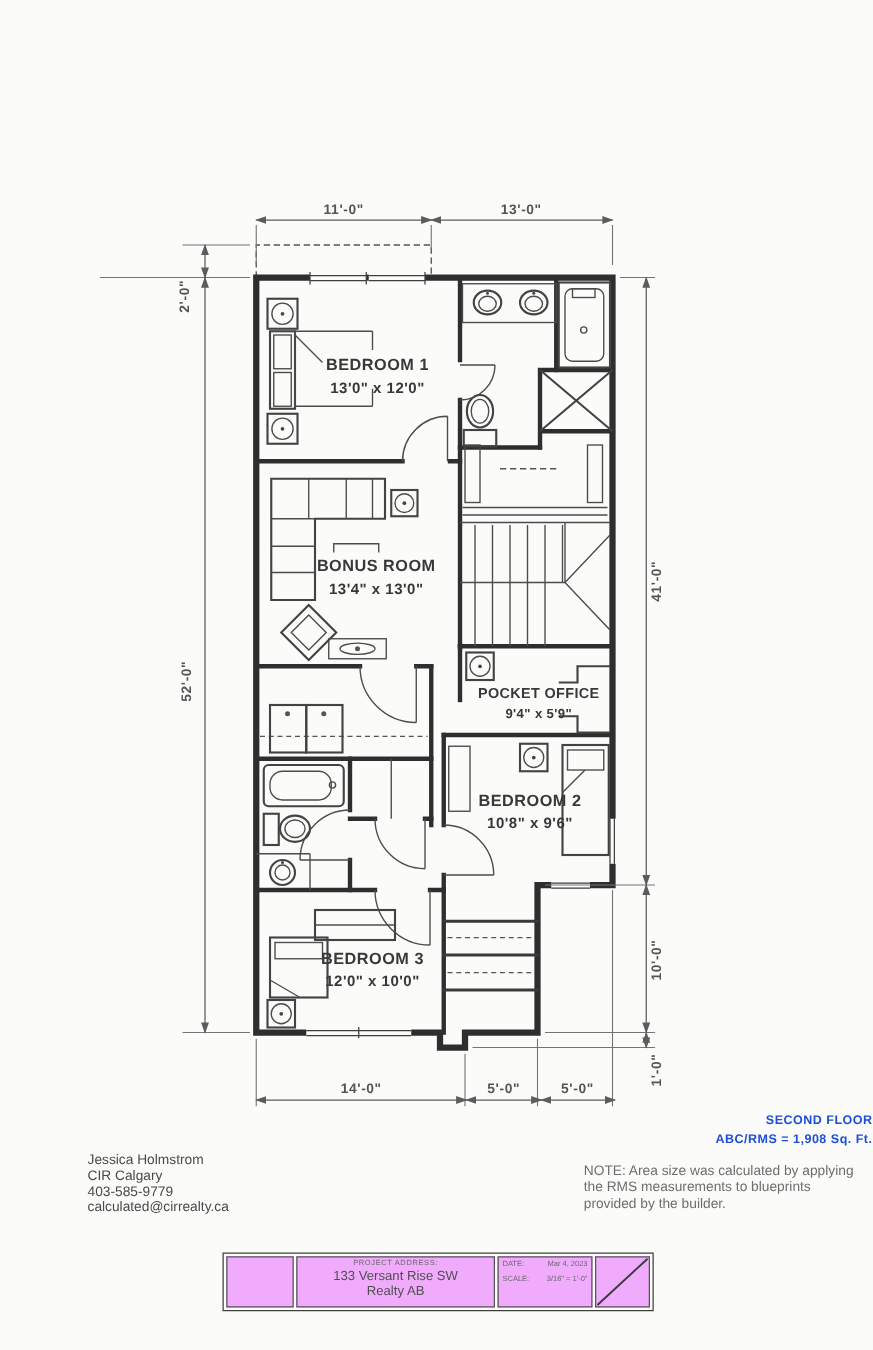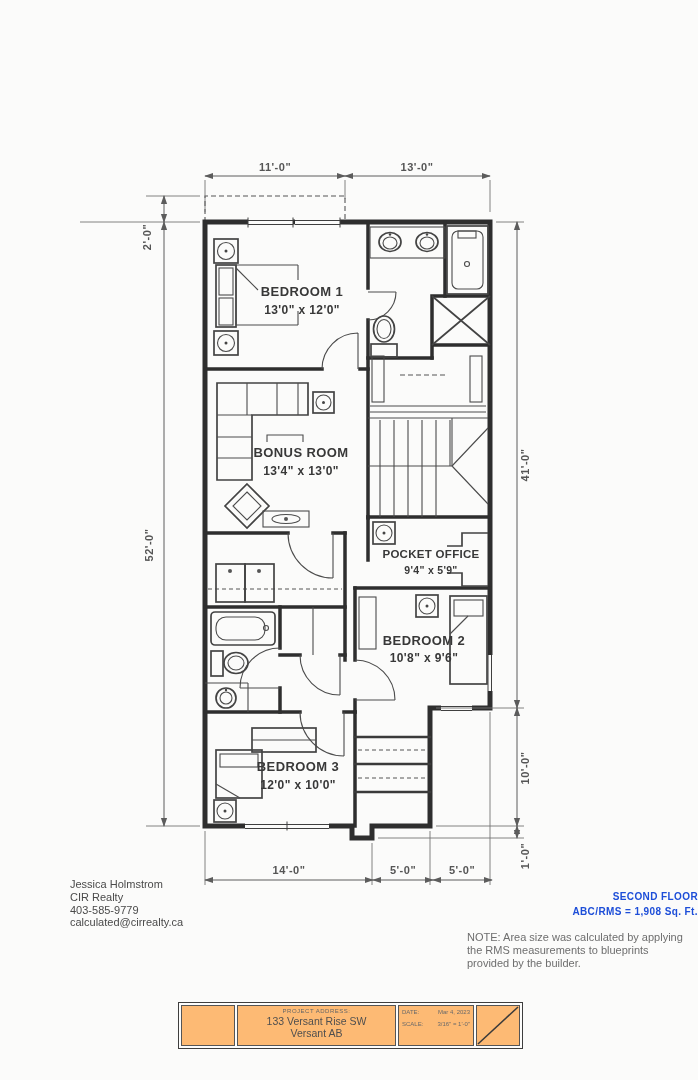--- a/index.html
+++ b/index.html
@@ -22,31 +22,31 @@
   .roomname{font:bold 13px "Liberation Sans",sans-serif;fill:#383838;letter-spacing:.4px}
   .roomsize{font:bold 12px "Liberation Sans",sans-serif;fill:#383838;letter-spacing:.4px}
   .roomname-sm{font:bold 11.5px "Liberation Sans",sans-serif;fill:#383838;letter-spacing:.3px}
   .roomsize-sm{font:bold 10.5px "Liberation Sans",sans-serif;fill:#383838;letter-spacing:.3px}
   .dimtxt{font:bold 11px "Liberation Sans",sans-serif;fill:#555;letter-spacing:.5px}
   .plan-title{
     position:absolute;top:890px;left:18px;width:680px;text-align:right;
     font-weight:bold;font-size:10px;line-height:14.5px;color:#1d4ed8;letter-spacing:.4px;
   }
   .contact{
-    position:absolute;left:70px;top:878px;font-size:11px;line-height:12.8px;color:#4a4a4a;
+    position:absolute;left:70px;top:922px;font-size:11px;line-height:12.8px;color:#4a4a4a;
   }
   .note{
     position:absolute;left:467px;top:931px;width:218px;font-size:11px;line-height:13px;color:#6e6e6e;
   }
   .tblock{
     position:absolute;left:178px;top:1002px;width:345px;height:47px;
     border:1.6px solid #3e3e3e;background:#fdfdfc;box-sizing:border-box;
     display:flex;padding:2px;gap:2px;
   }
-  .tcell{border:1px solid #555;box-sizing:border-box;position:relative;overflow:hidden;background:#fdba74}
+  .tcell{border:1px solid #555;box-sizing:border-box;position:relative;overflow:hidden;background:#f0abfc}
   .tc1{flex:0 0 54px}
   .tc2{flex:1 1 auto;text-align:center}
   .tc3{flex:0 0 76px;padding:2px 3px}
   .tc4{flex:0 0 44px}
   .tc2 .lbl{font-size:6px;letter-spacing:.5px;color:#666;margin-top:2px}
   .tc2 .addr{font-size:10.5px;line-height:11.5px;color:#4f4f4f;margin-top:2px}
   .tc3 .row{display:flex;justify-content:space-between;font-size:6px;color:#6a6a6a;line-height:9px}
   .tc4 svg{position:static;display:block;width:100%;height:100%}
 </style>
 </head>
@@ -307,34 +307,34 @@
   </g>
 </svg>
 
 <div class="plan-title">
   <div>SECOND FLOOR</div>
   <div>ABC/RMS = 1,908 Sq. Ft.</div>
 </div>
 
 <div class="contact">
   <div>Jessica Holmstrom</div>
-  <div>CIR Realty</div>
+  <div>CIR Calgary</div>
   <div>403-585-9779</div>
   <div>calculated@cirrealty.ca</div>
 </div>
 
 <div class="note">NOTE: Area size was calculated by applying the RMS measurements to blueprints provided by the builder.</div>
 
 <div class="tblock">
   <div class="tcell tc1"></div>
   <div class="tcell tc2">
     <div class="lbl">PROJECT ADDRESS:</div>
     <div class="addr">
       <div>133 Versant Rise SW</div>
-      <div>Versant AB</div>
+      <div>Realty AB</div>
     </div>
   </div>
   <div class="tcell tc3">
     <div class="row">
       <span>DATE:</span>
       <span>Mar 4, 2023</span>
     </div>
     <div class="row" style="margin-top:3px">
       <span>SCALE:</span>
       <span>3/16" = 1'-0"</span>

